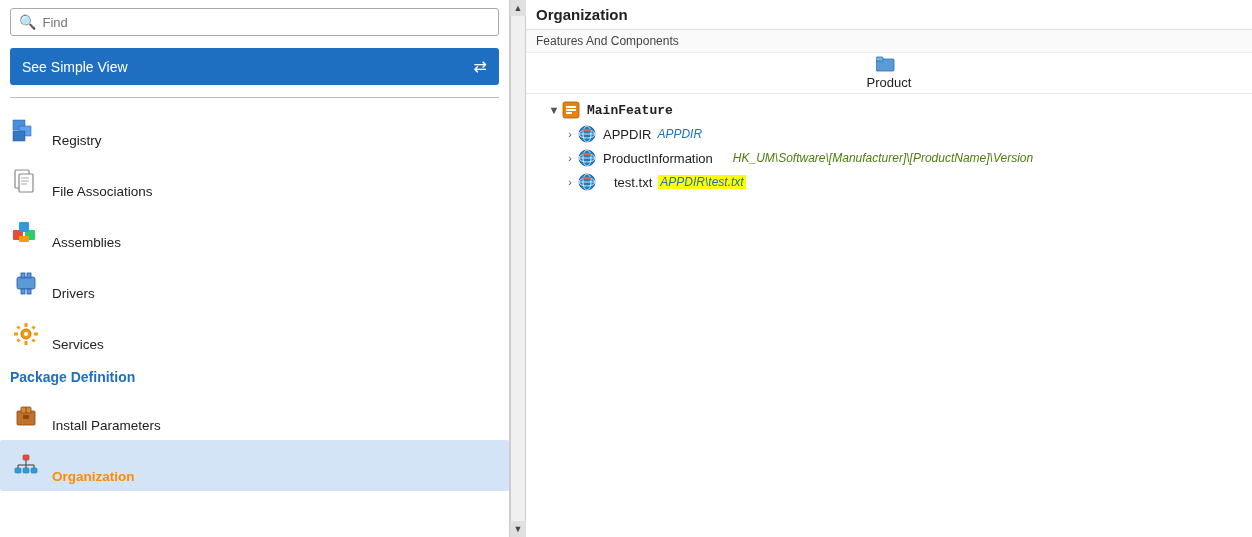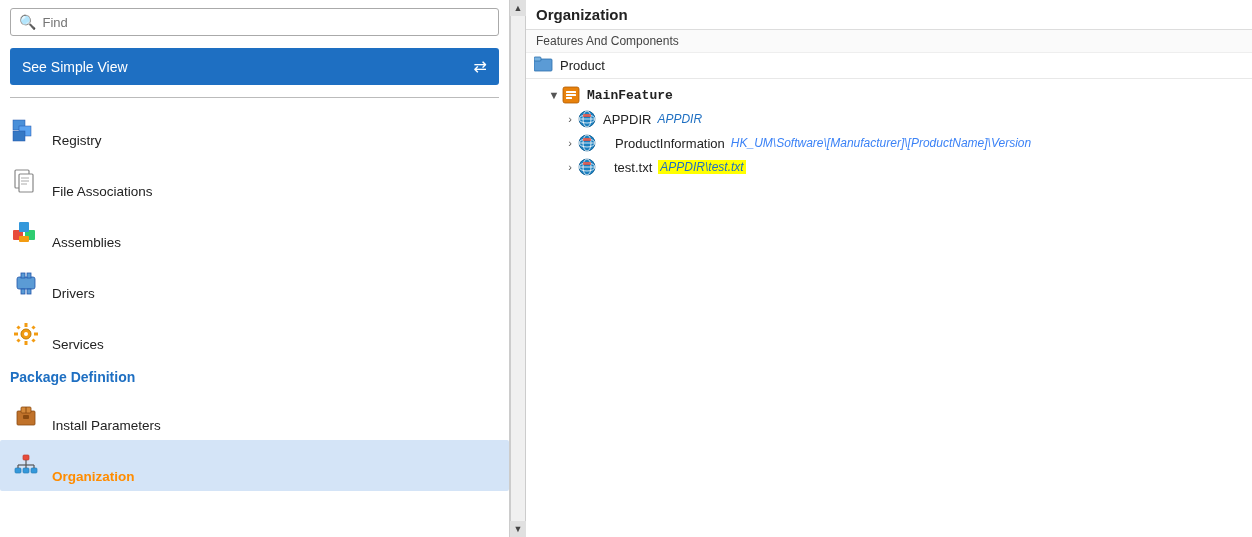--- a/index.html
+++ b/index.html
@@ -341,21 +341,21 @@
   <div class="scroll-arrow">▲</div>
   <div class="scroll-track"></div>
   <div class="scroll-arrow">▼</div>
 </div>
 
 <div class="right-panel">
 
   <div class="right-header">Organization</div>
   <div class="right-subheader">Features And Components</div>
 
-  <div class="product-row" style="padding-left:8px;">
+  <div class="product-row" style="padding-left:8px;flex-direction:column;">
     <span style="margin-right:6px;">
       <svg width="20" height="16" viewBox="0 0 20 16">
         <rect x="0" y="3" width="18" height="12" rx="1" fill="#5b9bd5" stroke="#2c6fad" stroke-width="0.8"></rect>
         <rect x="0" y="1" width="7" height="4" rx="1" fill="#7ab3e0" stroke="#2c6fad" stroke-width="0.8"></rect>
       </svg>
     </span>
     <span class="tree-label">Product</span>
   </div>
 
   <div class="tree-area">
@@ -396,22 +396,22 @@
       <span class="tree-toggle">›</span>
       <span class="tree-icon">
         <svg width="18" height="18" viewBox="0 0 18 18">
           <circle cx="9" cy="9" r="8" fill="#1a7fbf" stroke="#0d5a8f" stroke-width="0.8"></circle>
           <ellipse cx="9" cy="9" rx="4" ry="8" fill="none" stroke="#fff" stroke-width="0.8"></ellipse>
           <line x1="1" y1="9" x2="17" y2="9" stroke="#fff" stroke-width="0.8"></line>
           <ellipse cx="9" cy="9" rx="8" ry="4" fill="none" stroke="#fff" stroke-width="0.8"></ellipse>
           <rect x="5" y="4" width="8" height="3" rx="0.5" fill="#e74c3c" opacity="0.8"></rect>
         </svg>
       </span>
-      <span style="margin-left:15px;" class="tree-label">ProductInformation</span>
-      <span class="tree-sublabel" style="color:#3b82f6;font-style:italic;margin-left:6px;">HK_UM\Software\[Manufacturer]\[ProductName]\Version</span>
+      <span style="margin-left:3px;" class="tree-label">ProductInformation</span>
+      <span class="tree-sublabel" style="color:#4d7c0f;font-style:italic;margin-left:20px;">HK_UM\Software\[Manufacturer]\[ProductName]\Version</span>
     </div>
 
     <div class="tree-node">
       <span class="tree-indent" style="width:36px;"></span>
       <span class="tree-toggle">›</span>
       <span class="tree-icon">
         <svg width="18" height="18" viewBox="0 0 18 18">
           <circle cx="9" cy="9" r="8" fill="#1a7fbf" stroke="#0d5a8f" stroke-width="0.8"></circle>
           <ellipse cx="9" cy="9" rx="4" ry="8" fill="none" stroke="#fff" stroke-width="0.8"></ellipse>
           <line x1="1" y1="9" x2="17" y2="9" stroke="#fff" stroke-width="0.8"></line>

